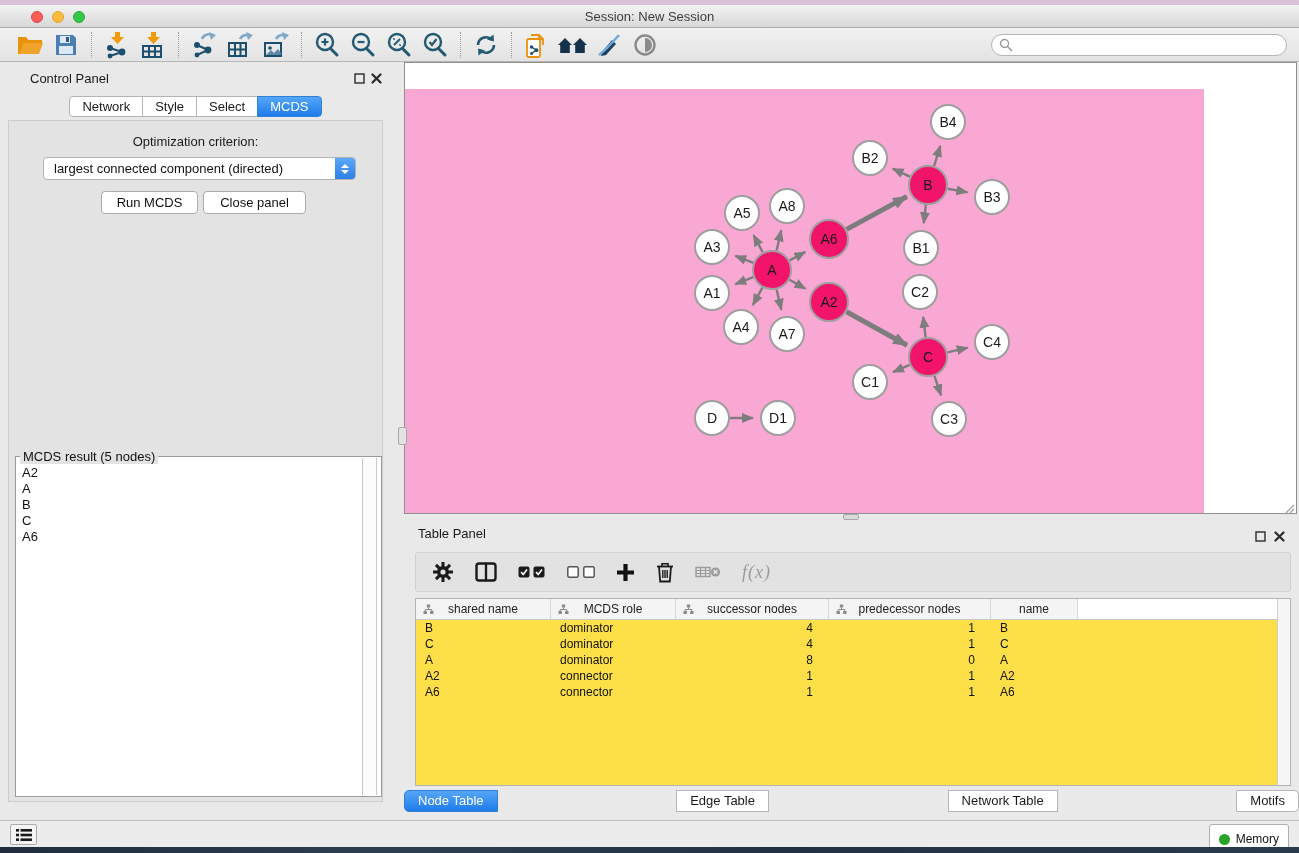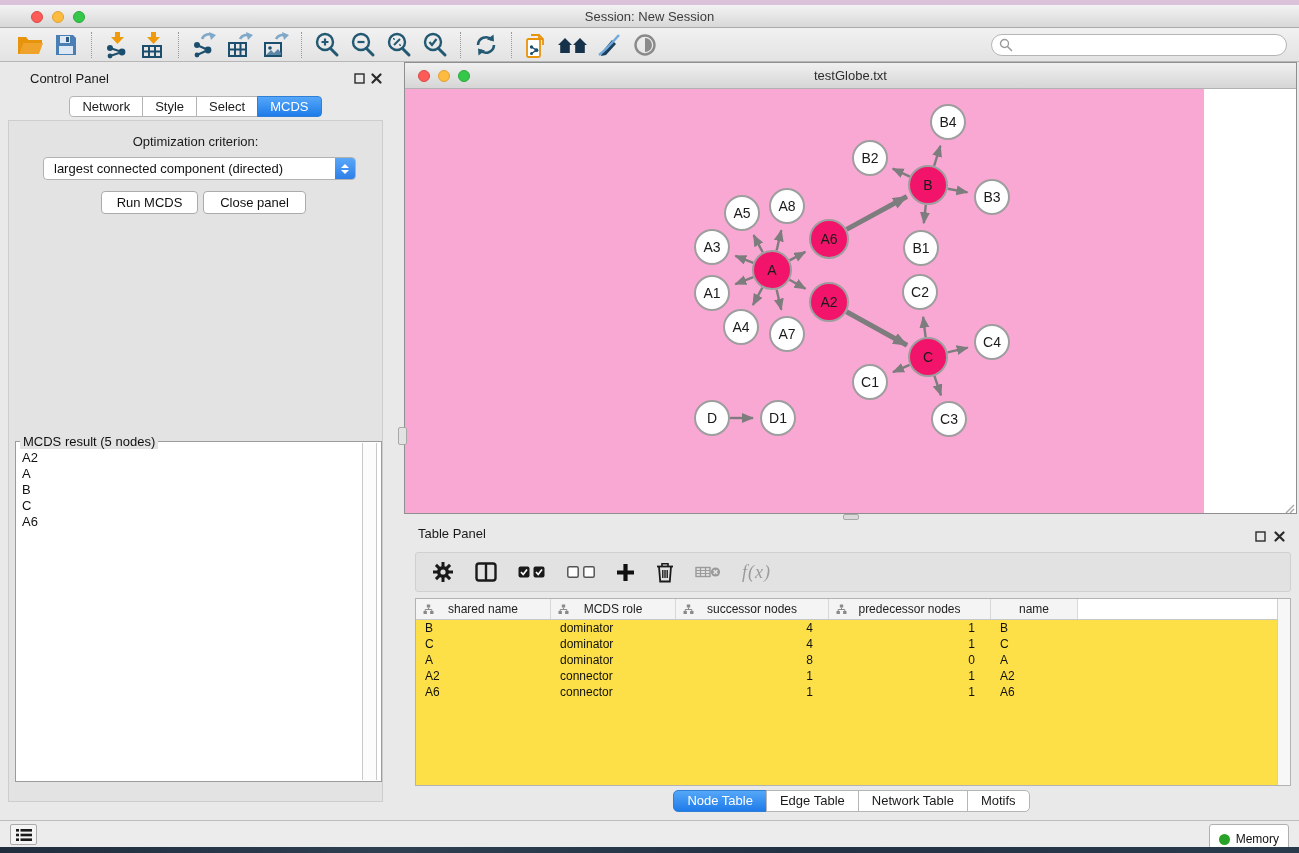--- a/index.html
+++ b/index.html
@@ -35,21 +35,21 @@
   .cp-content { position:absolute; left:8px; top:58px; width:375px; height:682px; background:#e3e3e3; border:1px solid #cdcdcd; }
   .opt-label { position:absolute; left:0; right:0; top:13px; text-align:center; font-size:13px; color:#1a1a1a; }
   .opt-select { position:absolute; left:34px; top:36px; width:313px; height:23px; background:#fff; border:1px solid #b2b2b2; border-radius:4px; font-size:13px; line-height:21px; padding-left:10px; color:#111; }
   .opt-stepper { position:absolute; right:0px; top:0px; width:20px; height:21px; background:linear-gradient(#5aa7f8,#2e7fe8); border-radius:0 3px 3px 0; display:flex; flex-direction:column; align-items:center; justify-content:center; gap:2px; }
   .opt-stepper i { display:block; width:0; height:0; border-left:4px solid transparent; border-right:4px solid transparent; }
   .opt-stepper .up { border-bottom:4px solid #fff; }
   .opt-stepper .down { border-top:4px solid #fff; }
   .cp-btn { position:absolute; top:70px; height:23px; background:#fff; border:1px solid #ababab; border-radius:4px; font-size:13px; color:#111; display:flex; align-items:center; justify-content:center; }
   .btn-run { left:92px; width:97px; }
   .btn-close { left:194px; width:103px; }
-  .result-fieldset { position:absolute; left:6px; top:320px; width:367px; height:341px; background:#fff; border:1px solid #9b9b9b; }
+  .result-fieldset { position:absolute; left:6px; top:335px; width:367px; height:341px; background:#fff; border:1px solid #9b9b9b; }
   .result-legend { position:absolute; top:-8px; left:4px; background:#e3e3e3; padding:0 3px; font-size:13px; color:#111; }
   .result-list { position:absolute; left:0; top:4px; right:22px; bottom:2px; padding:4px 6px; font-size:13px; line-height:16px; color:#111; overflow:hidden; }
   .result-scroll { position:absolute; top:1px; bottom:1px; right:4px; width:15px; background:#fcfcfc; border-left:1px solid #c9c9c9; border-right:1px solid #c9c9c9; }
 
   
   .network-window { position:absolute; left:404px; top:62px; width:893px; height:452px; background:#fff; border:1px solid #8f8f8f; }
   .nw-titlebar { position:relative; height:26px; background:linear-gradient(#f0f0f0,#d6d6d6); border-bottom:1px solid #b1b1b1; }
   .nw-title { position:absolute; left:0; right:0; top:0; height:26px; line-height:26px; text-align:center; font-size:13px; color:#2e2e2e; }
   .nw-light { position:absolute; top:7px; width:12px; height:12px; border-radius:50%; }
   .nwl-red { left:13px; background:#fc5b57; border:1px solid #d94a45; }
@@ -70,21 +70,21 @@
   .tp-table { position:absolute; left:11px; top:78px; width:876px; height:188px; background:#fde047; border:1px solid #b3b3b3; overflow:hidden; }
   .tp-head { display:flex; height:21px; background:#f4f4f4; border-bottom:1px solid #c8c8c8; }
   .th { position:relative; display:flex; align-items:center; justify-content:center; font-size:12px; color:#222; border-right:1px solid #d8d8d8; background:#f4f4f4; }
   .th .th-icon { position:absolute; left:7px; top:5px; }
   .th-fill { flex:1; background:#fff; }
   .tr { display:flex; height:16px; font-size:12px; color:#111; }
   .td { line-height:16px; white-space:nowrap; overflow:hidden; }
   .td.align-left { padding-left:9px; text-align:left; }
   .td.align-right { padding-right:16px; text-align:right; }
   .tp-scroll { position:absolute; top:0; bottom:0; right:0; width:13px; background:#f7f7f7; border-left:1px solid #cfcfcf; }
-  .tp-tabs { position:absolute; left:0; right:0; top:270px; display:flex; justify-content:center; }
+  .tp-tabs { position:absolute; left:0; right:0; top:270px; display:flex; justify-content:space-between; }
   .tp-tab { height:22px; line-height:20px; padding:0 13px; font-size:13px; background:#fff; border:1px solid #b5b5b5; margin-left:-1px; color:#1a1a1a; }
   .tp-tab:first-child { border-radius:5px 0 0 5px; margin-left:0; }
   .tp-tab:last-child { border-radius:0 5px 5px 0; }
   .tp-tab.active { background:linear-gradient(#55a7f8,#1e7be9); border-color:#2f7fd6; color:#fff; }
 
   
   .status-bar { position:absolute; left:0; top:820px; width:1299px; height:27px; background:#ececec; border-top:1px solid #bdbdbd; }
   .sb-list-btn { position:absolute; left:10px; top:3px; width:27px; height:21px; background:#f4f4f4; border:1px solid #ababab; border-radius:2px; display:flex; align-items:center; justify-content:center; }
   .sb-memory { position:absolute; right:10px; top:3px; height:21px; background:#fff; border:1px solid #b0b0b0; border-radius:3px; display:flex; align-items:center; gap:6px; padding:14px 9px; font-size:12px; color:#111; }
   .mem-dot { width:11px; height:11px; border-radius:50%; background:#27a327; }
@@ -277,26 +277,20 @@
             <div>B</div>
             <div>C</div>
             <div>A6</div>
           </div>
         <div class="result-scroll"></div>
       </div>
     </div>
   </div>
 
   <div class="network-window">
-    <div class="nw-titlebar">
-      <span class="nw-light nwl-red"></span>
-      <span class="nw-light nwl-yellow"></span>
-      <span class="nw-light nwl-green"></span>
-      <div class="nw-title">testGlobe.txt</div>
-    </div>
     <div class="nw-canvas" id="graph-canvas"><svg width="891" height="424" viewBox="0 0 891 424">
           <defs>
             <marker id="arrN" markerUnits="userSpaceOnUse" markerWidth="14" markerHeight="12" refX="11" refY="5" orient="auto">
               <path d="M0,0 L12,5 L0,10 z" fill="#7D7D7D"></path>
             </marker>
             <marker id="arrT" markerUnits="userSpaceOnUse" markerWidth="18" markerHeight="14" refX="14" refY="6" orient="auto">
               <path d="M0,0 L15,6 L0,12 z" fill="#7D7D7D"></path>
             </marker>
           </defs>
           <line x1="348.3" y1="173.8" x2="330.3" y2="166.9" stroke="#7D7D7D" stroke-width="2.4" marker-end="url(#arrN)"></line>

